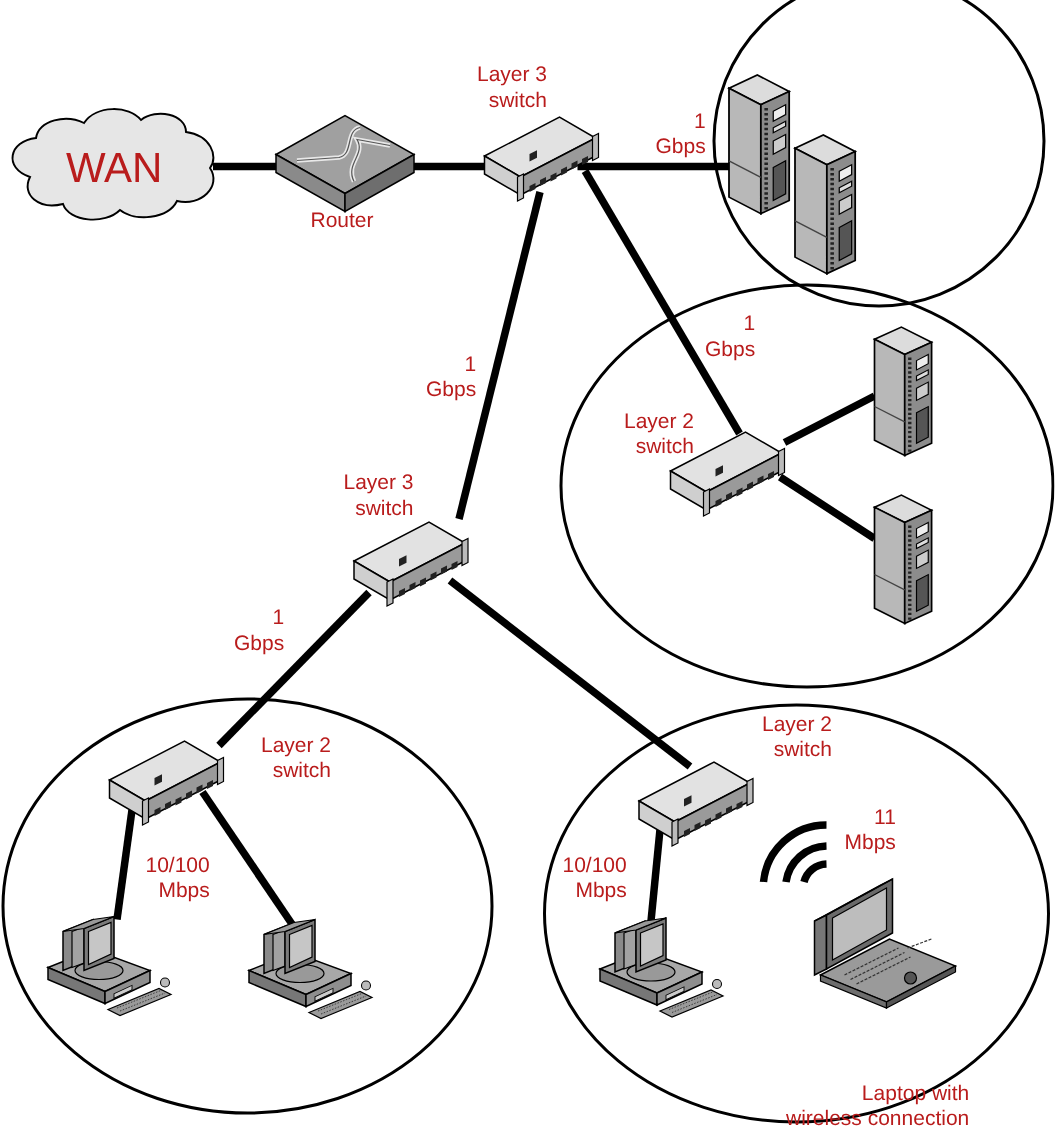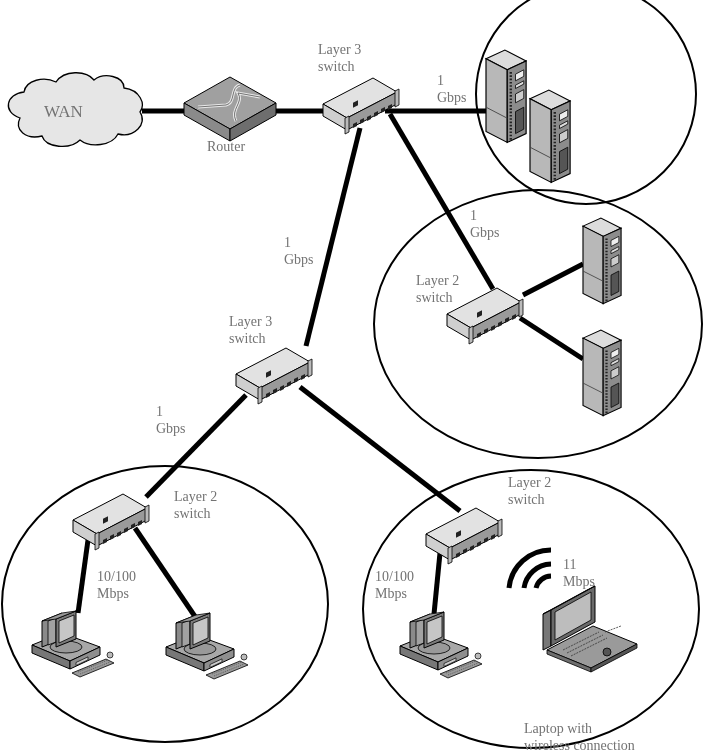--- a/index.html
+++ b/index.html
@@ -1,20 +1,20 @@
 <!DOCTYPE html>
 <html><head>
 <meta charset="utf-8">
 <style>
   html, body { margin: 0; padding: 0; background: #ffffff; }
   body { width: 703px; height: 751px; position: relative; overflow: hidden;
          font-family: "Liberation Sans", sans-serif; }
   svg { position: absolute; left: 0; top: 0; }
-  .lbl { position: absolute; font-size: 14px; color: #737373; text-align: left; line-height: 17px; white-space: nowrap; font-family: Liberation Serif, serif; }
-  .lbl-big { font-size: 17px; line-height: 26px; }
+  .lbl { position: absolute; font-size: 14px; color: #b91c1c; text-align: right; line-height: 17px; white-space: nowrap; }
+  .lbl-big { font-size: 28px; line-height: 26px; }
 </style>
 </head>
 <body>
 
 <svg width="703" height="751" viewBox="0 0 703 751">
   <defs>
 
     <g id="sw">
       <polygon points="0,12 50,-14 74,0 24,26" fill="#e2e2e2" stroke="#000" stroke-width="1"></polygon>
       <polygon points="0,12 24,26 24,38 0,24" fill="#cfcfcf" stroke="#000" stroke-width="1"></polygon>
@@ -194,21 +194,21 @@
 <div class="lbl" style="left:508px; top:474px;">
   <div>Layer 2</div>
   <div>switch</div>
 </div>
 
 <div class="lbl" style="left:375px; top:568px;">
   <div>10/100</div>
   <div>Mbps</div>
 </div>
 
-<div class="lbl" style="left:563px; top:556px;">
+<div class="lbl" style="left:563px; top:536px;">
   <div>11</div>
   <div>Mbps</div>
 </div>
 
 <div class="lbl" style="left:524px; top:720px;">
   <div>Laptop with</div>
   <div>wireless connection</div>
 </div>
 
 </body></html>

